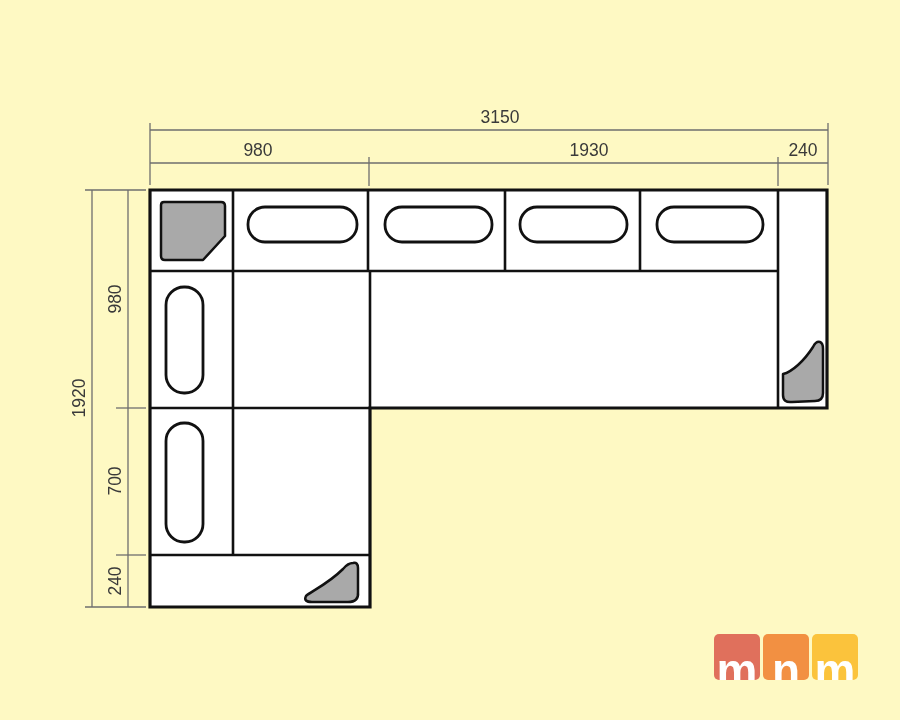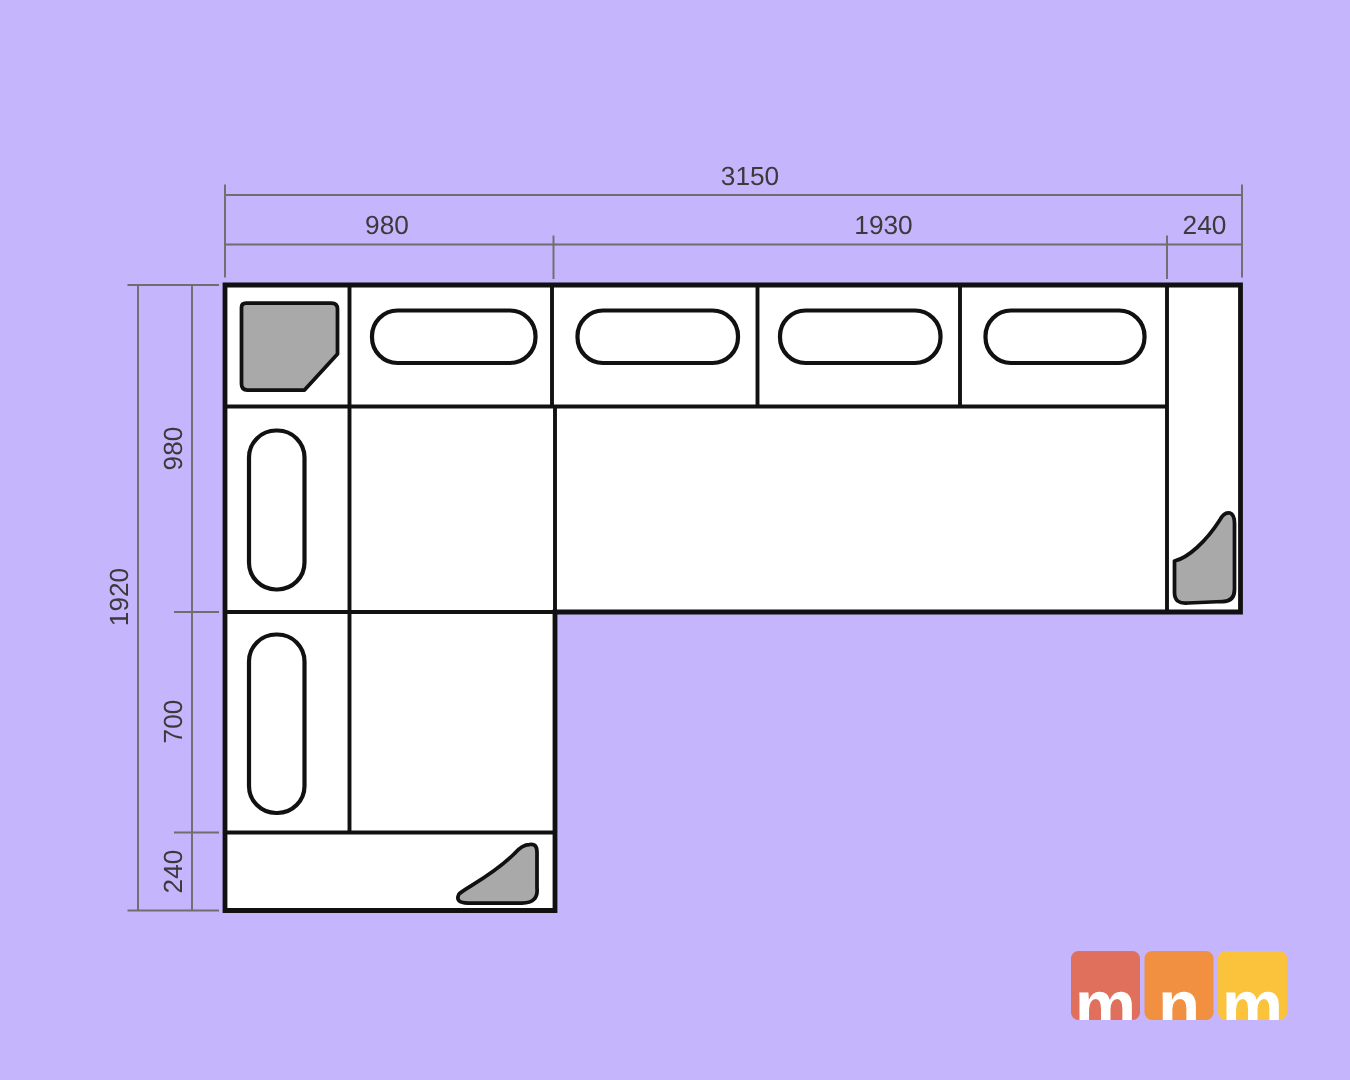--- a/index.html
+++ b/index.html
@@ -1,16 +1,16 @@
 <!DOCTYPE html>
 <html><head>
 <meta charset="utf-8">
 <style>
   html,body{margin:0;padding:0;background:#ffffff;}
-  .page{position:relative;width:900px;height:720px;background:#c4b5fd;overflow:hidden;
+  .page{position:relative;width:900px;height:720px;background:#fef9c3;overflow:hidden;
         font-family:"Liberation Sans", sans-serif;}
   svg{position:absolute;left:0;top:0;}
   
   .outline{fill:#ffffff;stroke:#111111;stroke-width:3.2;}
   .inner{stroke:#111111;stroke-width:2.6;fill:none;}
   .pill{fill:#ffffff;stroke:#111111;stroke-width:2.8;}
   .grayshape{stroke:#111111;stroke-width:2.5;stroke-linejoin:round;}
   .dim{stroke:#6e6e6e;stroke-width:1.3;fill:none;}
   .dimtext{fill:#3a3a3a;font-size:17.5px;font-family:"Liberation Sans", sans-serif;}
   

